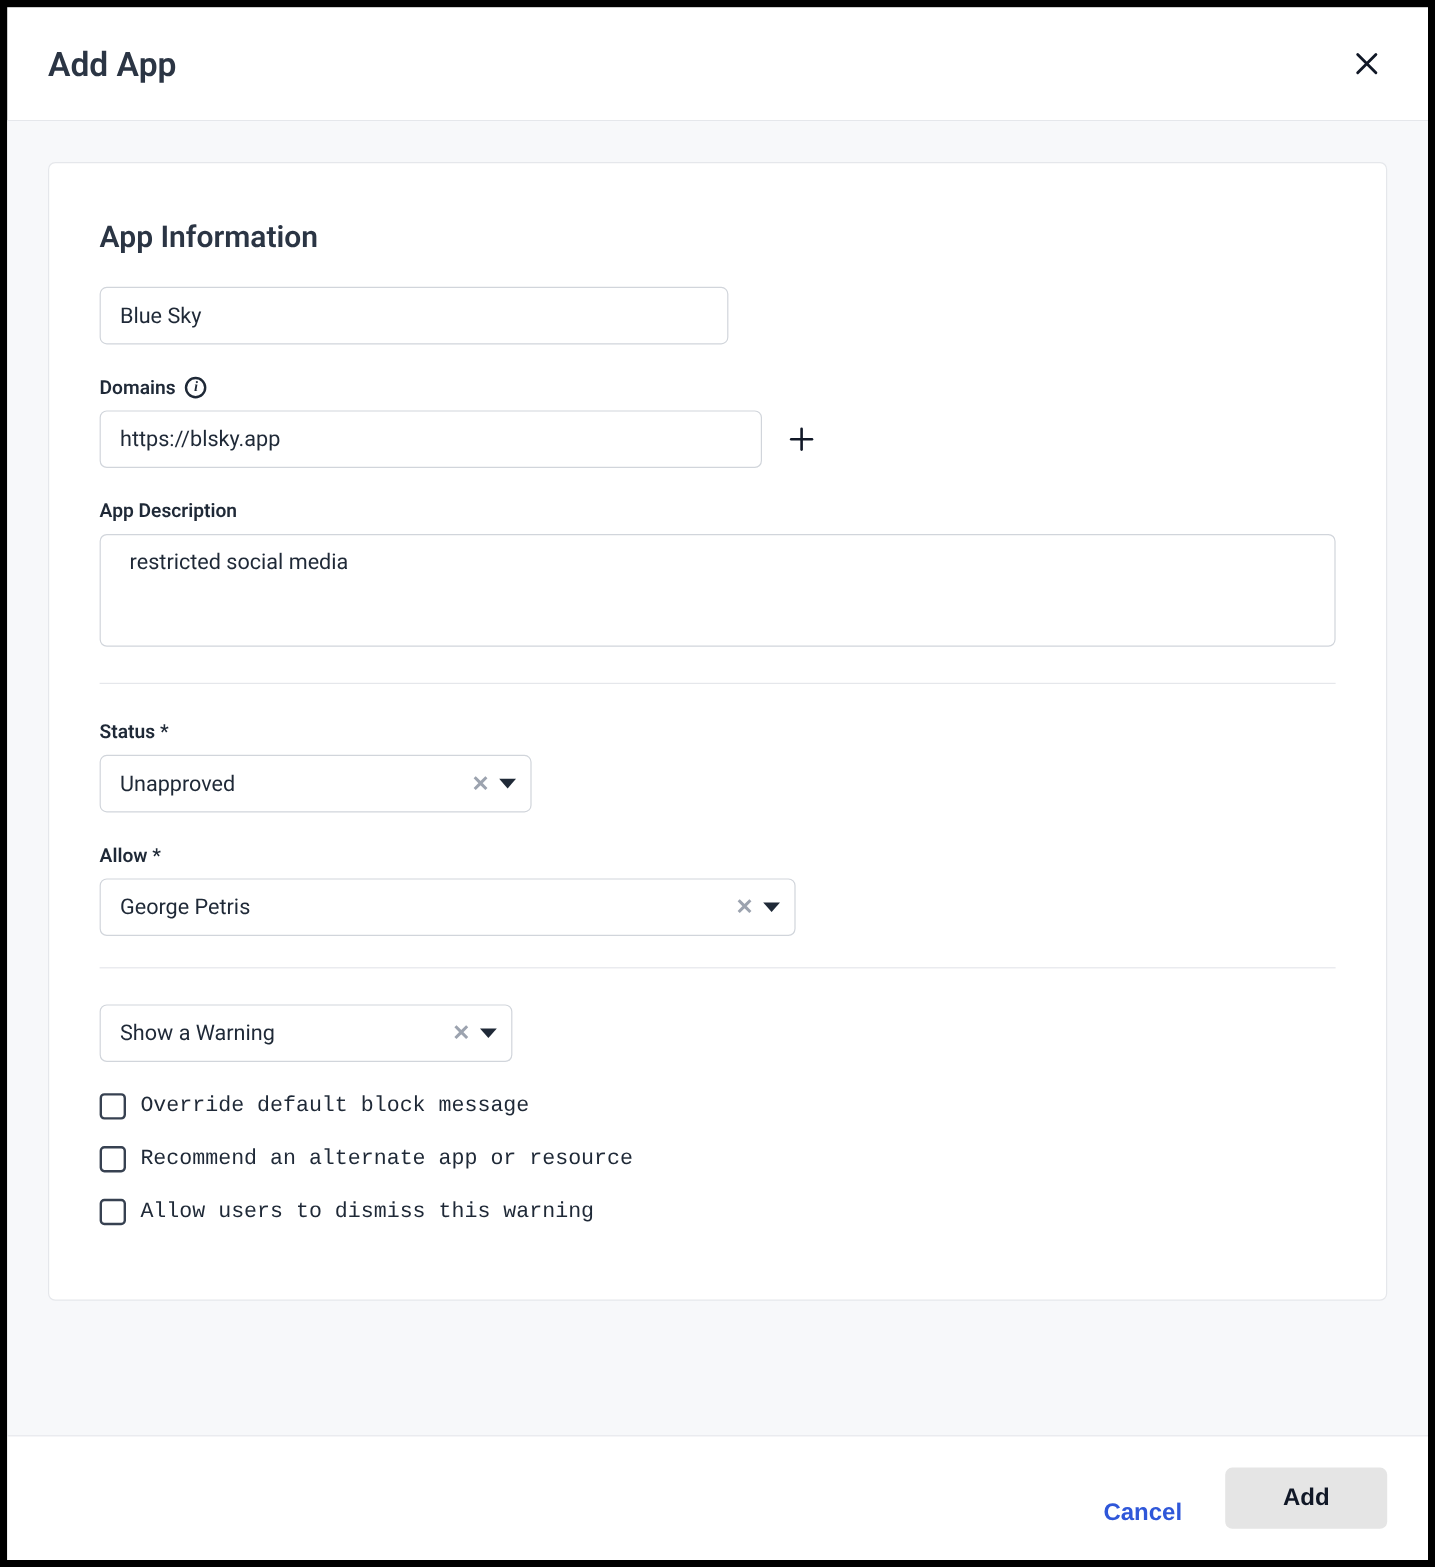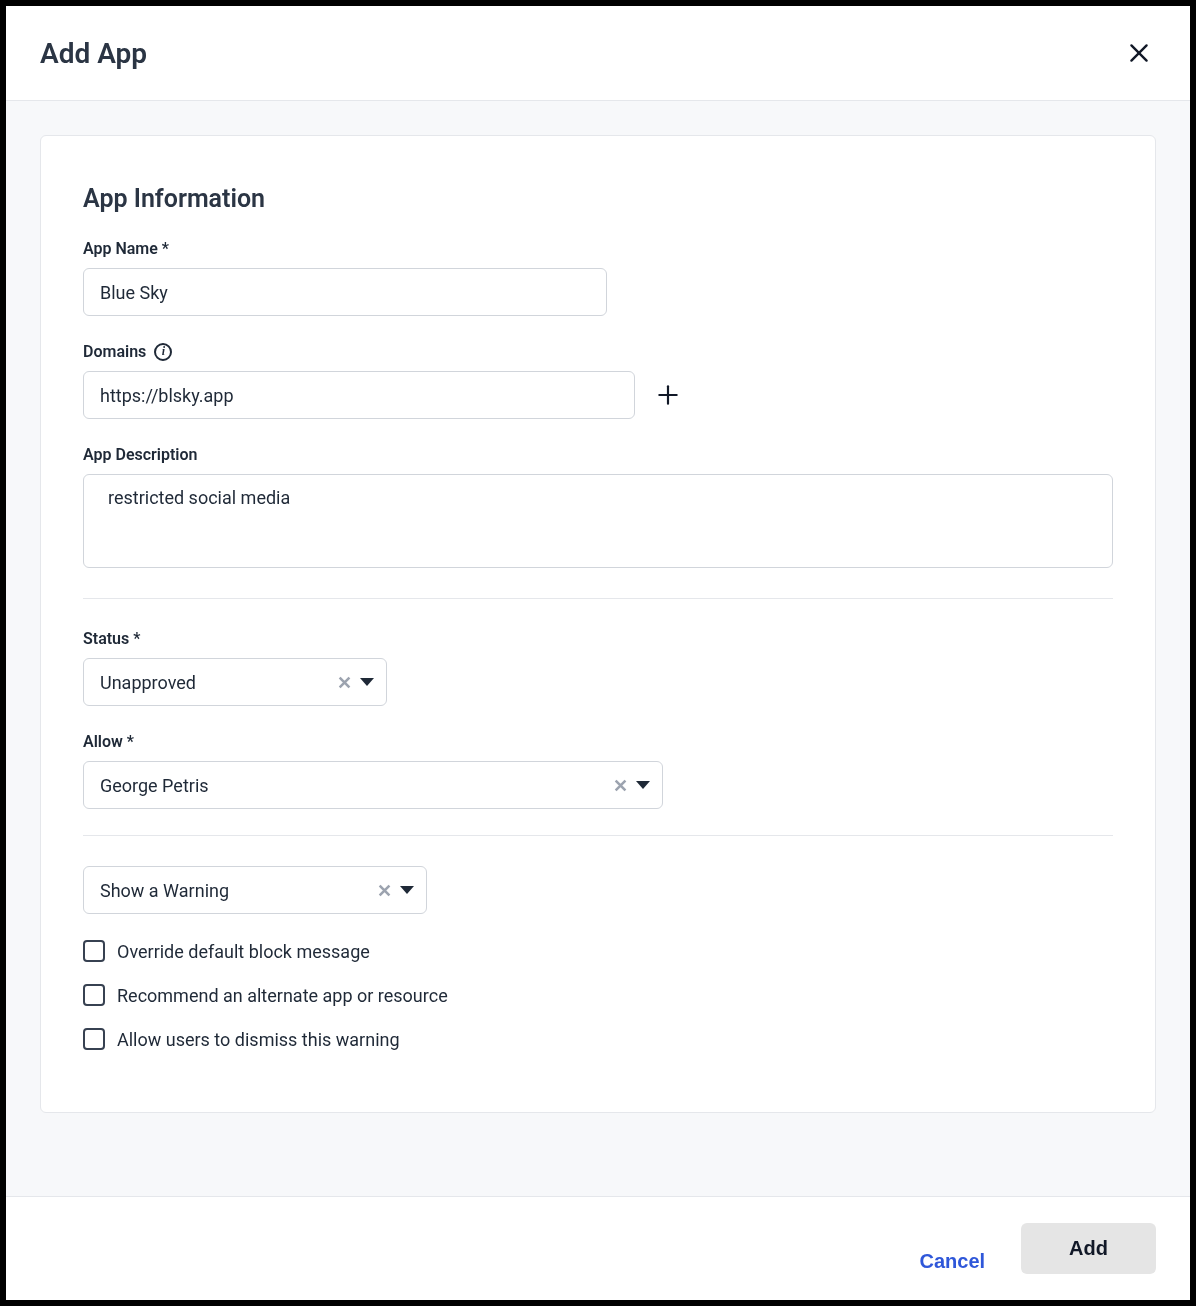--- a/index.html
+++ b/index.html
@@ -107,41 +107,42 @@
     .select-value { font-size: 18px; color: #1f2937; }
     .select-icons { display: flex; align-items: center; gap: 8px; }
     .clear-x { color: #9ca3af; font-size: 18px; font-weight: 700; cursor: pointer; }
     .caret-down {
       width: 0; height: 0;
       border-left: 7px solid transparent;
       border-right: 7px solid transparent;
       border-top: 8px solid #1f2937;
       cursor: pointer;
     }
-    .status-row .select-box { width: 304px; }
+    .status-row .select-box { width: 360px; }
     .owner-row .select-box { width: 580px; }
     .restriction-row .select-box { width: 344px; }
     .checkbox-row {
       display: flex;
       align-items: center;
       gap: 12px;
       margin-bottom: 22px;
     }
     .checkbox {
       width: 22px;
       height: 22px;
       border: 2px solid #374151;
       border-radius: 4px;
       background: #fff;
       cursor: pointer;
       flex-shrink: 0;
     }
     .checkbox-label {
       font-size: 18px;
       color: #1f2937;
+      font-family: Liberation Mono, monospace;
     }
     .info-icon {
       width: 18px;
       height: 18px;
       border: 2px solid #1f2937;
       border-radius: 50%;
       display: inline-flex;
       align-items: center;
       justify-content: center;
       font-size: 12px;
@@ -191,21 +192,20 @@
     </svg>
   </div>
 </div>
 
 <div class="body">
   <div class="card">
 
     <div class="section-title">App Information</div>
 
     <div class="field-row name-row">
-      <div class="field-label">App Name *</div>
       <input class="text-input" type="text" value="Blue Sky" style="">
     </div>
 
     <div class="field-row">
       <div class="field-label">
         <span>Domains</span>
         <span class="info-icon">i</span>
       </div>
       <div class="domains-row">
         <input class="text-input" type="text" value="https://blsky.app" style="">

